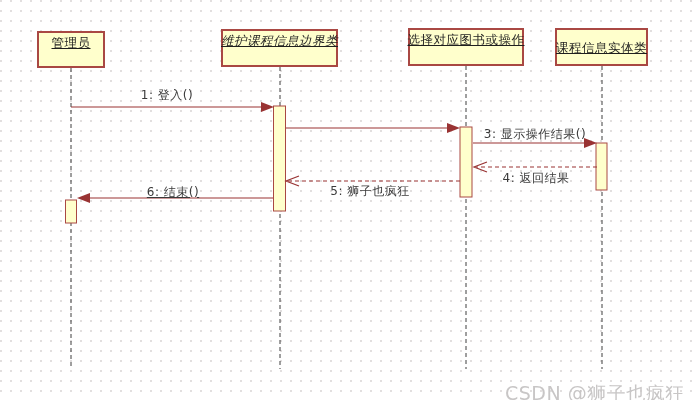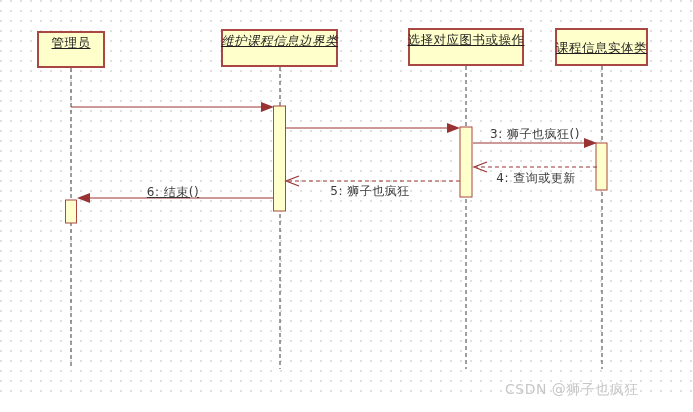--- a/index.html
+++ b/index.html
@@ -35,21 +35,21 @@
     position:absolute;
     font-size:12px;
     color:#3a3a3a;
     text-align:center;
     white-space:nowrap;
     letter-spacing:0.5px;
   }
   .watermark{
     position:absolute;
     left:505px;top:381px;
-    font-size:14px;
+    font-size:19px;
     color:#c8c6c6;
     white-space:nowrap;
     letter-spacing:0.5px;
   }
   
   #box-actor   {left:37px;  top:31px; width:68px;  height:37px;}
   #box-boundary{left:221px; top:29px; width:117px; height:38px;font-style:italic;}
   #box-control {left:408px; top:28px; width:116px; height:38px;}
   #box-entity  {left:555px; top:28px; width:93px;  height:38px;align-items:center;}
   
@@ -107,20 +107,21 @@
   <div class="obj-box" id="box-boundary">
     <span class="obj-label">维护课程信息边界类</span>
   </div>
   <div class="obj-box" id="box-control">
     <span class="obj-label">选择对应图书或操作</span>
   </div>
   <div class="obj-box" id="box-entity">
     <span class="obj-label">课程信息实体类</span>
   </div>
 
-  <div class="msg-label" id="lbl-m3">3: 狮子也疯狂()</div>
-  <div class="msg-label" id="lbl-m4">4: 查询或更新</div>
+  <div class="msg-label" id="lbl-m1">1: 登入()</div>
+  <div class="msg-label" id="lbl-m3">3: 显示操作结果()</div>
+  <div class="msg-label" id="lbl-m4">4: 返回结果</div>
   <div class="msg-label" id="lbl-m5">5: 狮子也疯狂</div>
   <div class="msg-label" id="lbl-m6">6: 结束()</div>
 
   <div class="watermark">CSDN @狮子也疯狂</div>
 
 </div>
 
 </body></html>

